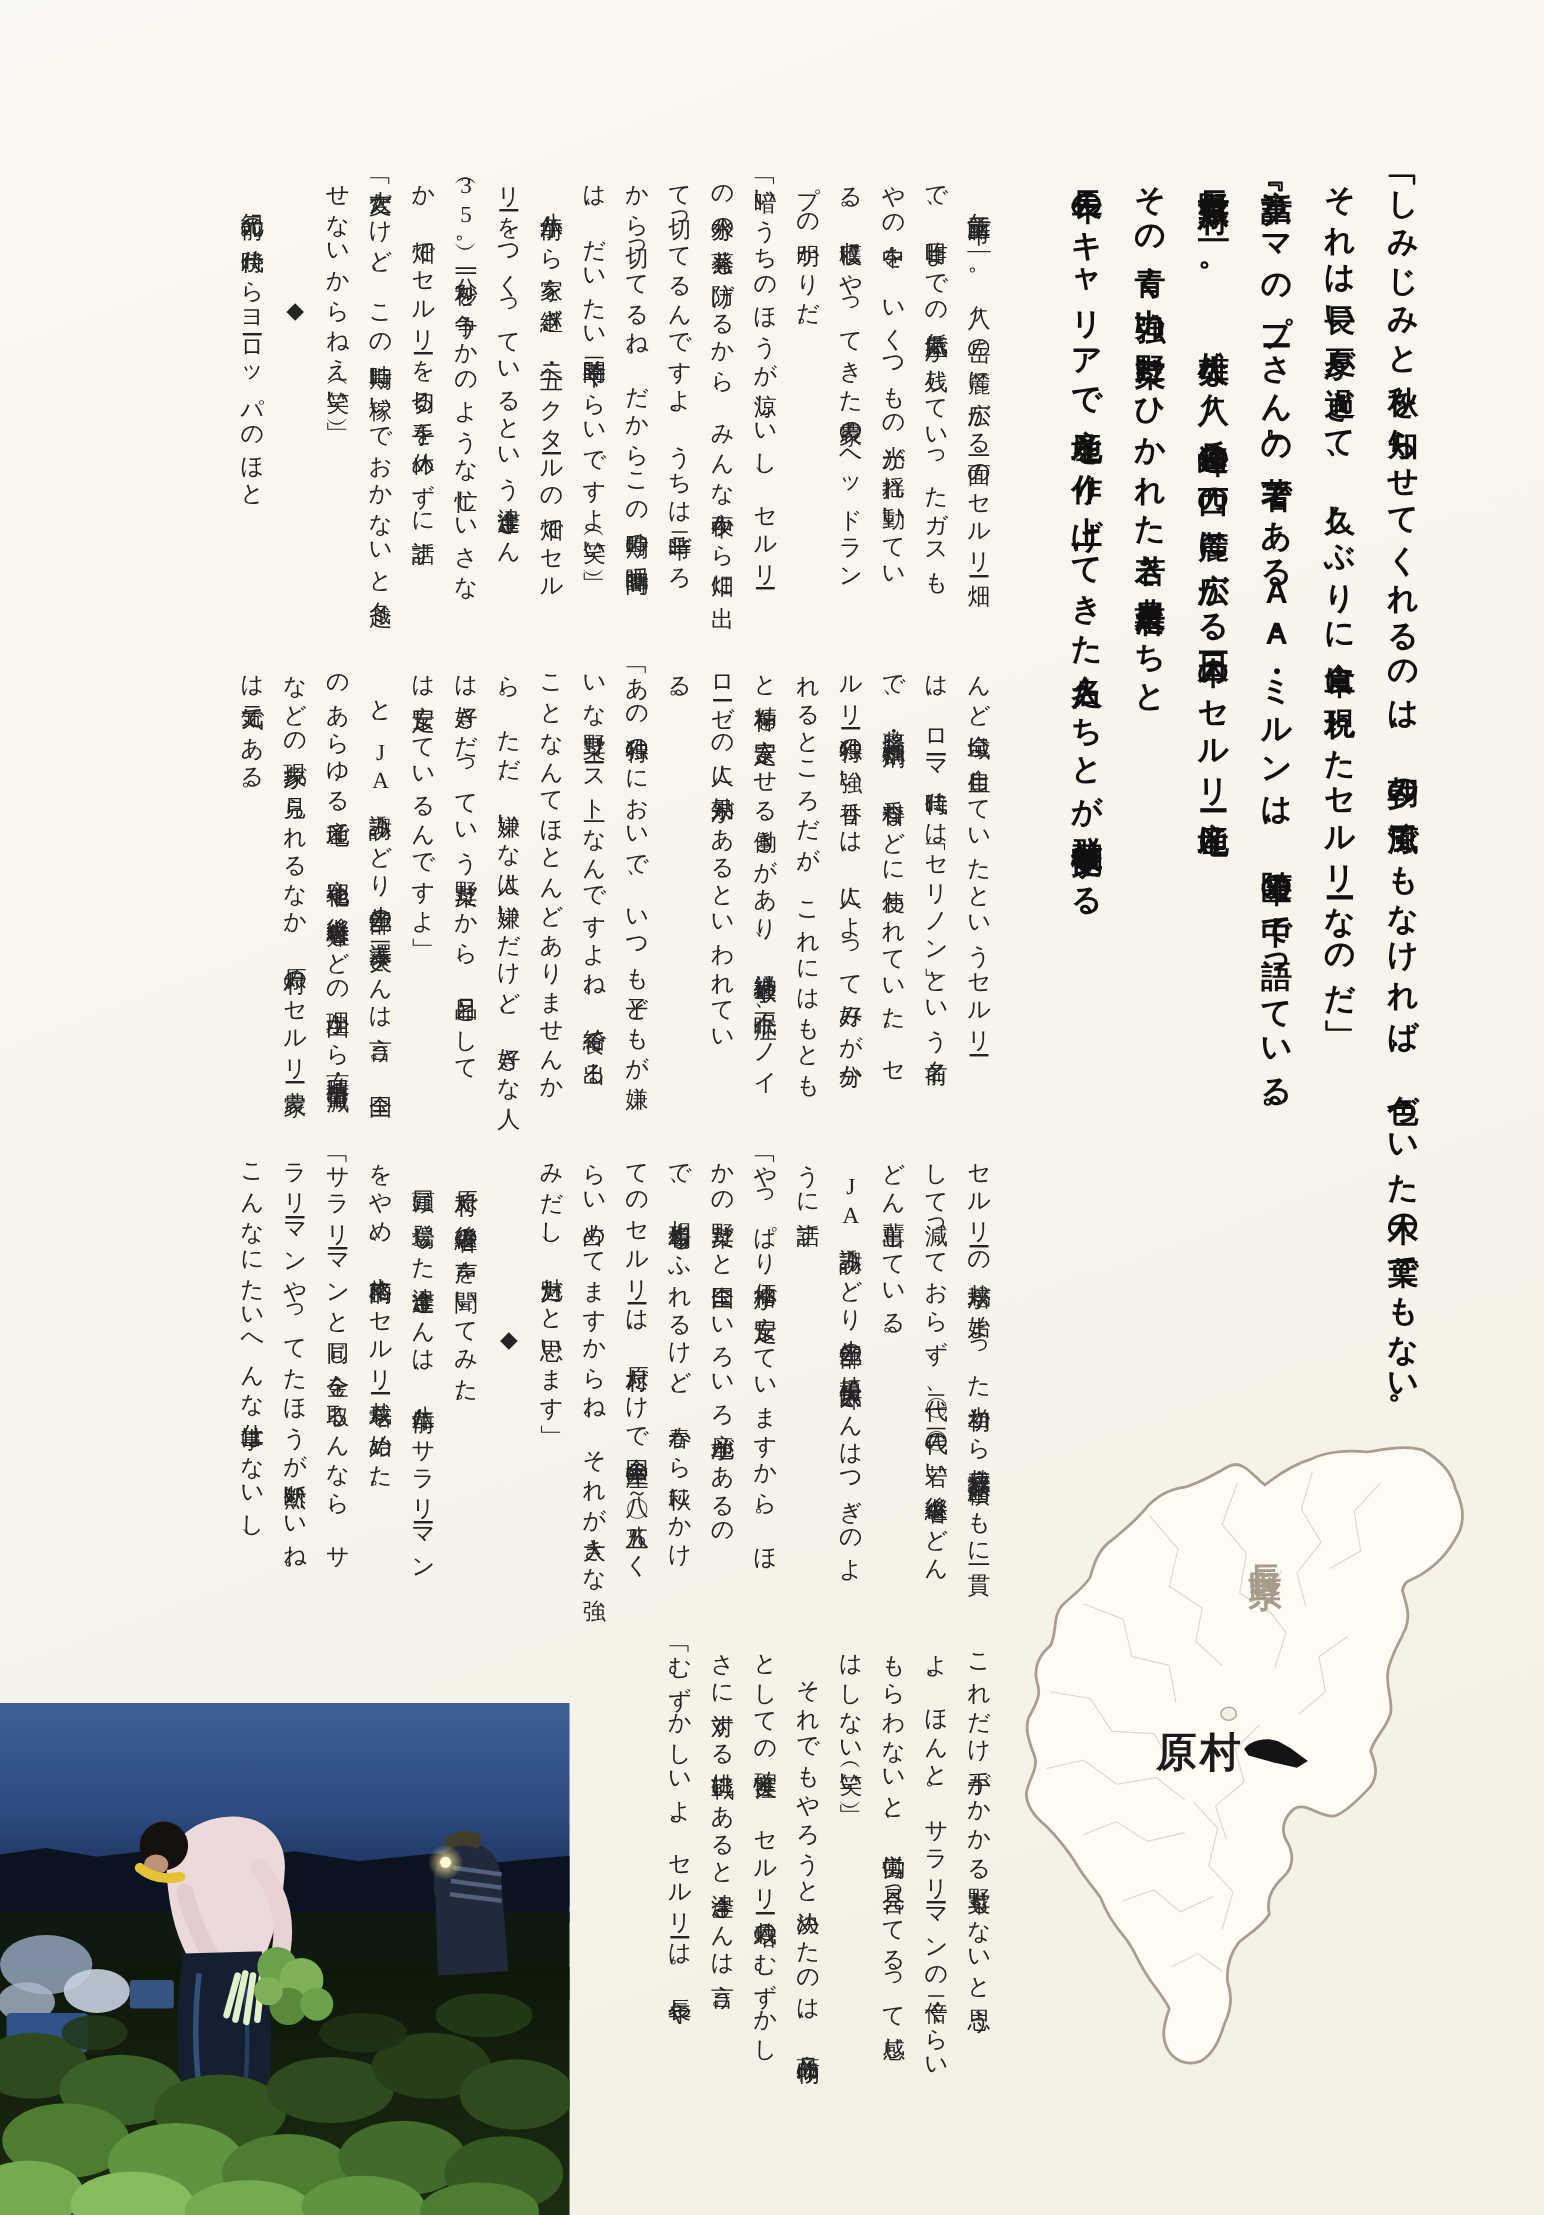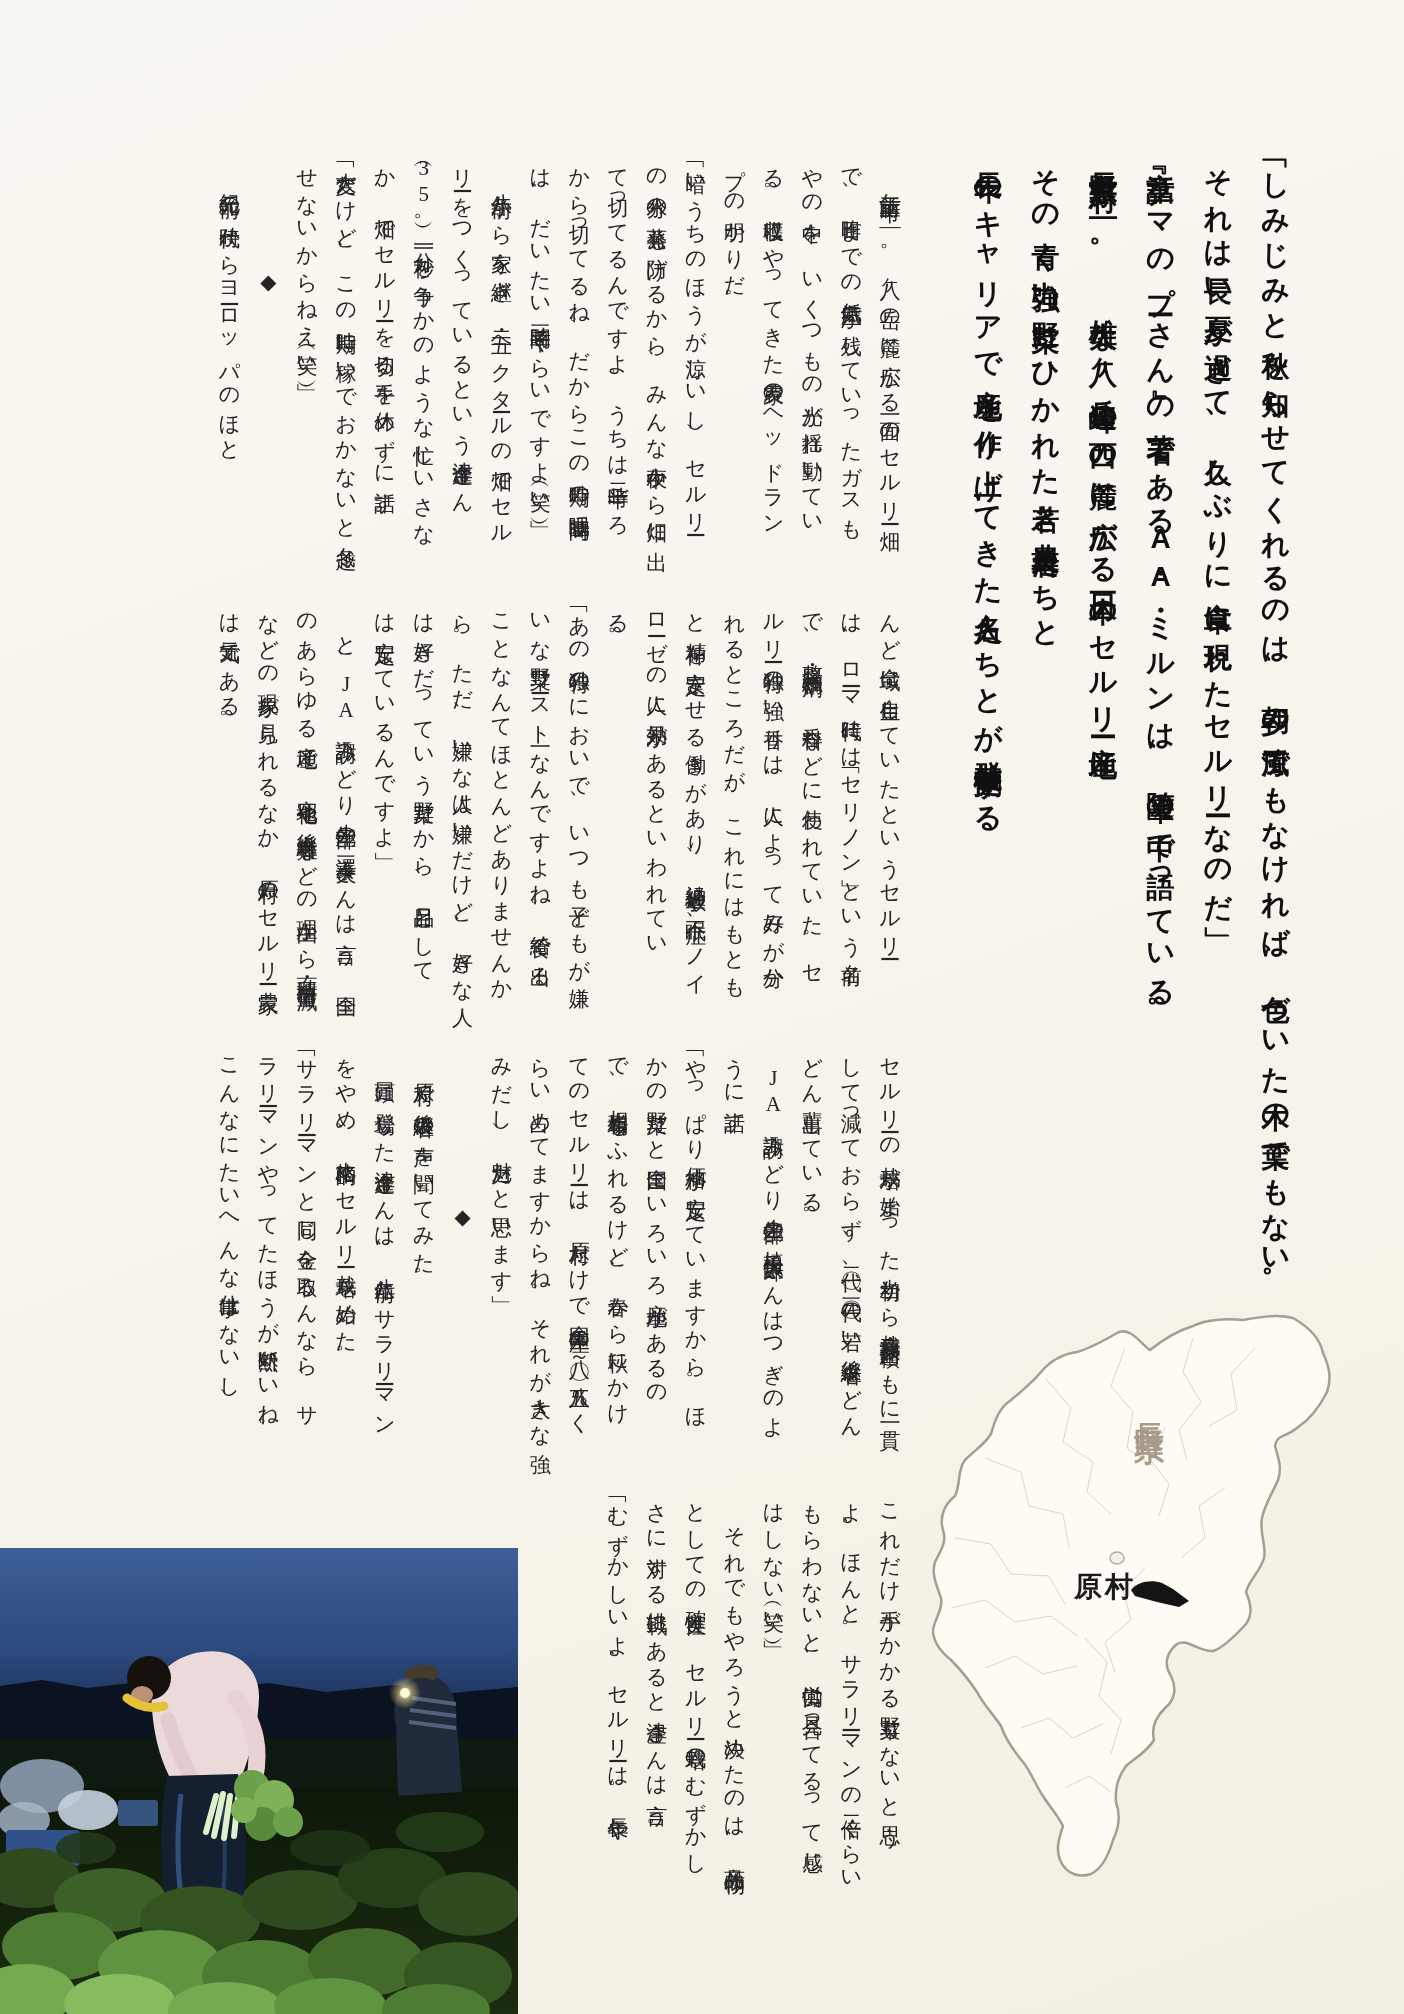--- a/index.html
+++ b/index.html
@@ -56,23 +56,23 @@
   }
   .map svg { position:absolute; left:0; top:0; }
   .pref-label {
     position:absolute; left:203px; top:90px;
     writing-mode:vertical-rl; text-orientation:upright;
     font-family:"Liberation Sans","DejaVu Sans",sans-serif;
     font-weight:600; font-size:30px; letter-spacing:7px;
     color:#a79b8c;
   }
   .village-label {
-    position:absolute; left:149px; top:260px;
+    position:absolute; left:126px; top:260px;
     font-family:Liberation Sans, sans-serif;
-    font-weight:700; font-size:28px; letter-spacing:3px;
+    font-weight:700; font-size:37px; letter-spacing:3px;
     color:#1b1b1b;
   }
 </style>
 </head>
 <body>
 
 <div class="page">
 
   <div class="map">
     <svg width="412" height="580" viewBox="0 0 412 580">

